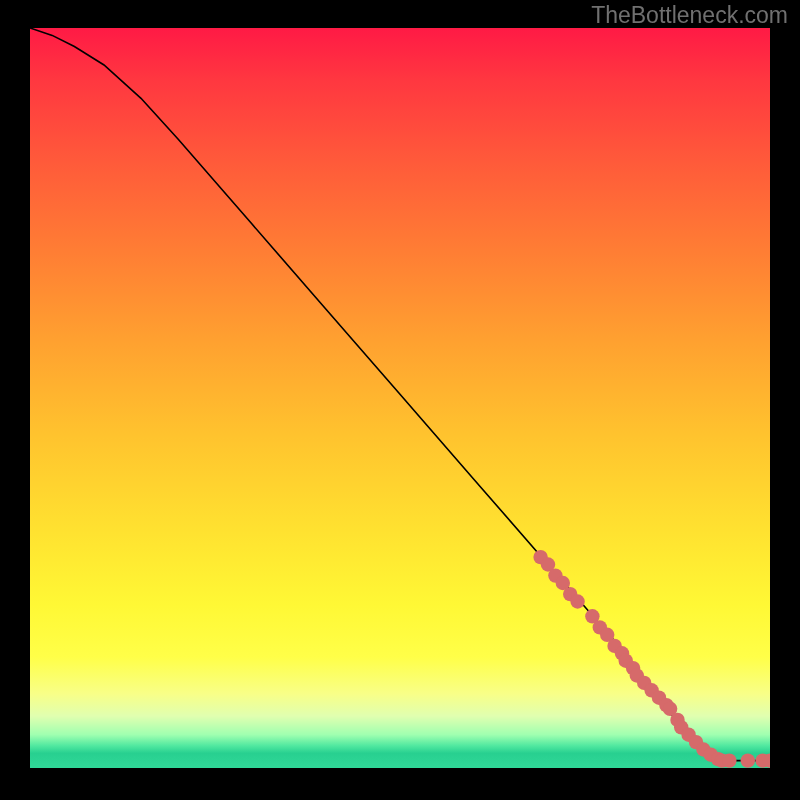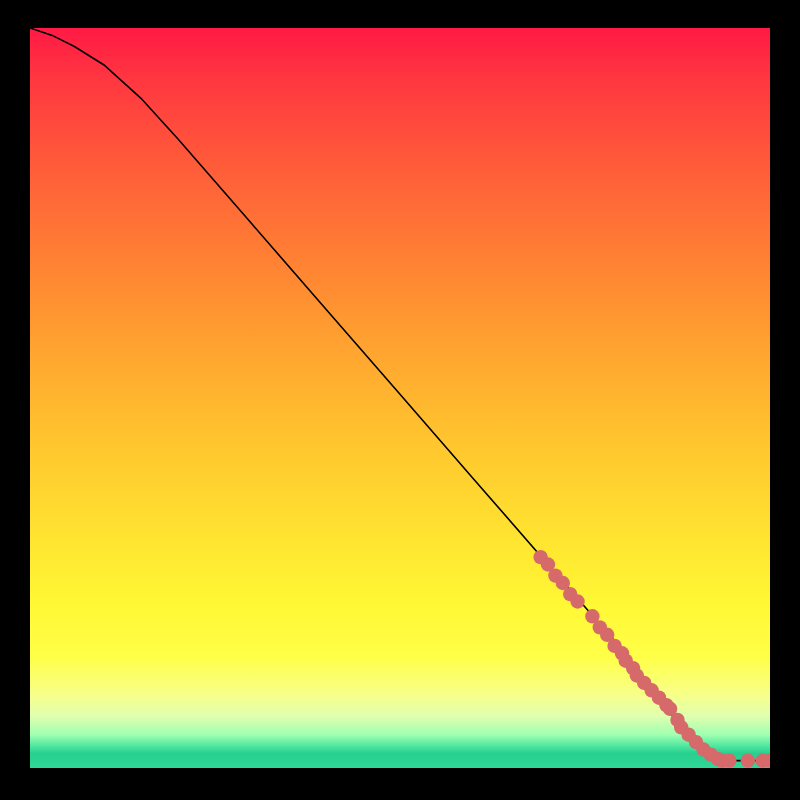--- a/index.html
+++ b/index.html
@@ -54,20 +54,21 @@
   left: 30px;
   top: 28px;
   width: 740px;
   height: 740px;
 }
 </style>
 </head>
 <body>
 
 <div class="container">
+  <div class="watermark">TheBottleneck.com</div>
   <div class="plot-area"></div>
   <svg class="overlay" viewBox="0 0 740 740">
     <path id="curve-path" fill="none" stroke="#000" stroke-width="1.6" d="M0.00 0.00 L22.20 7.40 L44.40 18.50 L74.00 37.00 L111.00 70.30 L148.00 111.00 L222.00 196.10 L296.00 281.20 L370.00 366.30 L444.00 451.40 L518.00 536.50 L592.00 621.60 L629.00 669.70 L651.20 699.30 L673.40 721.50 L695.60 732.60 L740.00 732.60 "></path>
     <g id="markers-group">
         <circle cx="510.60" cy="529.10" r="7.2" fill="#d66a6a"></circle>
         <circle cx="518.00" cy="536.50" r="7.2" fill="#d66a6a"></circle>
         <circle cx="525.40" cy="547.60" r="7.2" fill="#d66a6a"></circle>
         <circle cx="532.80" cy="555.00" r="7.2" fill="#d66a6a"></circle>
         <circle cx="540.20" cy="566.10" r="7.2" fill="#d66a6a"></circle>
         <circle cx="547.60" cy="573.50" r="7.2" fill="#d66a6a"></circle>

